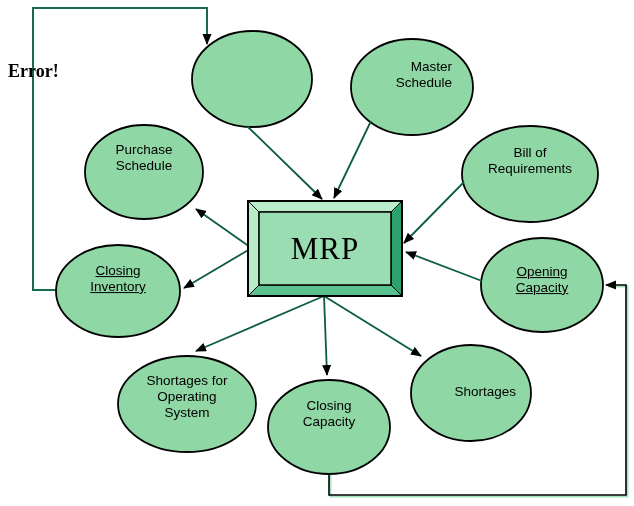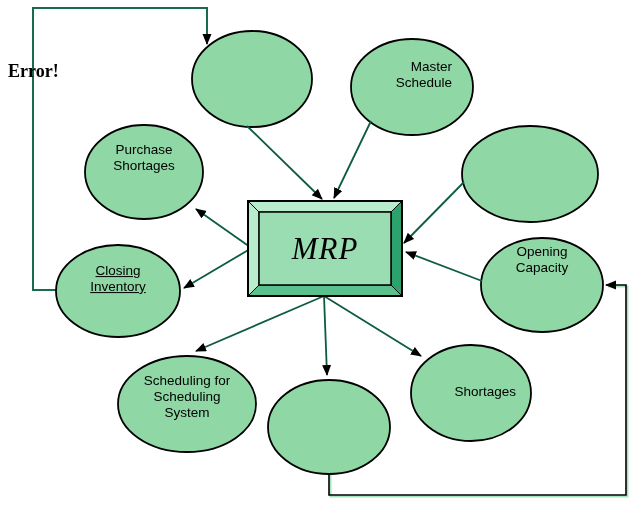--- a/index.html
+++ b/index.html
@@ -21,21 +21,20 @@
     white-space:normal;
   }
   .mrp-label{
     position:absolute;
     transform:translate(-50%,-50%);
     font-family:"Liberation Serif", serif;
     font-size:31px;
     color:#000;
     letter-spacing:1px;
     white-space:nowrap;
-    font-style:italic;
   }
   .error-label{
     position:absolute;
     left:8px;top:61px;
     font-family:"Liberation Serif", serif;
     font-weight:bold;
     font-size:18px;
     color:#000;
     white-space:nowrap;
   }
@@ -86,19 +85,21 @@
       <rect x="259" y="212" width="132" height="73" fill="#9ADDB2" stroke="#000" stroke-width="1.5"></rect>
       <rect x="248" y="201" width="154" height="95" fill="none" stroke="#000" stroke-width="2"></rect>
     </g>
   </svg>
 
   <div class="error-label">Error!</div>
 
   <div class="mrp-label" style="left:325px;top:249px;">MRP</div>
 
   <div class="node-label" style="left:412px;top:75px;width:80px;text-align:right;">Master Schedule</div>
-  <div class="node-label" style="left:144px;top:158px;width:80px;">Purchase Shortages</div>
+  <div class="node-label" style="left:144px;top:158px;width:80px;">Purchase Schedule</div>
+  <div class="node-label" style="left:530px;top:161px;width:100px;">Bill of Requirements</div>
   <div class="node-label" style="left:118px;top:279px;width:80px;text-decoration:underline;">Closing Inventory</div>
-  <div class="node-label" style="left:542px;top:260px;width:80px;">Opening Capacity</div>
-  <div class="node-label" style="left:187px;top:397px;width:104px;">Scheduling for Scheduling System</div>
+  <div class="node-label" style="left:542px;top:280px;width:80px;text-decoration:underline;">Opening Capacity</div>
+  <div class="node-label" style="left:187px;top:397px;width:104px;">Shortages for Operating System</div>
+  <div class="node-label" style="left:329px;top:414px;width:80px;">Closing Capacity</div>
   <div class="node-label" style="left:471px;top:392px;width:90px;text-align:right;">Shortages</div>
 
 </div>
 
 </body></html>

